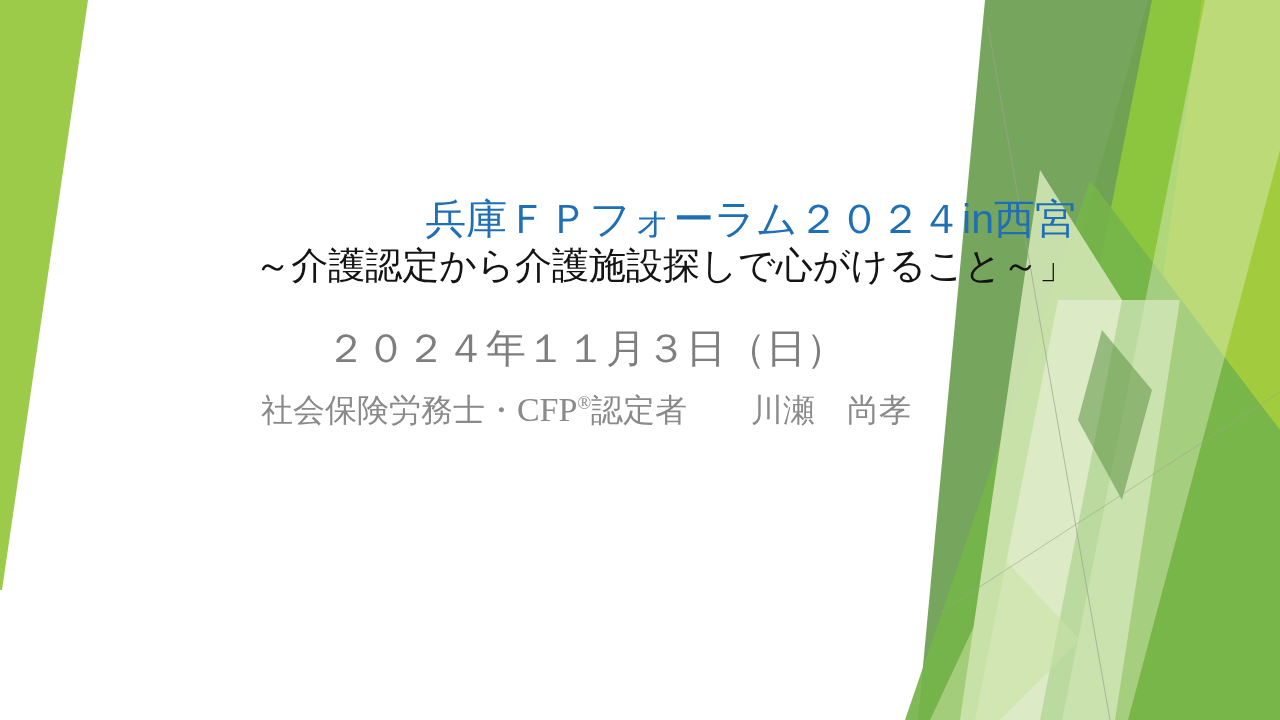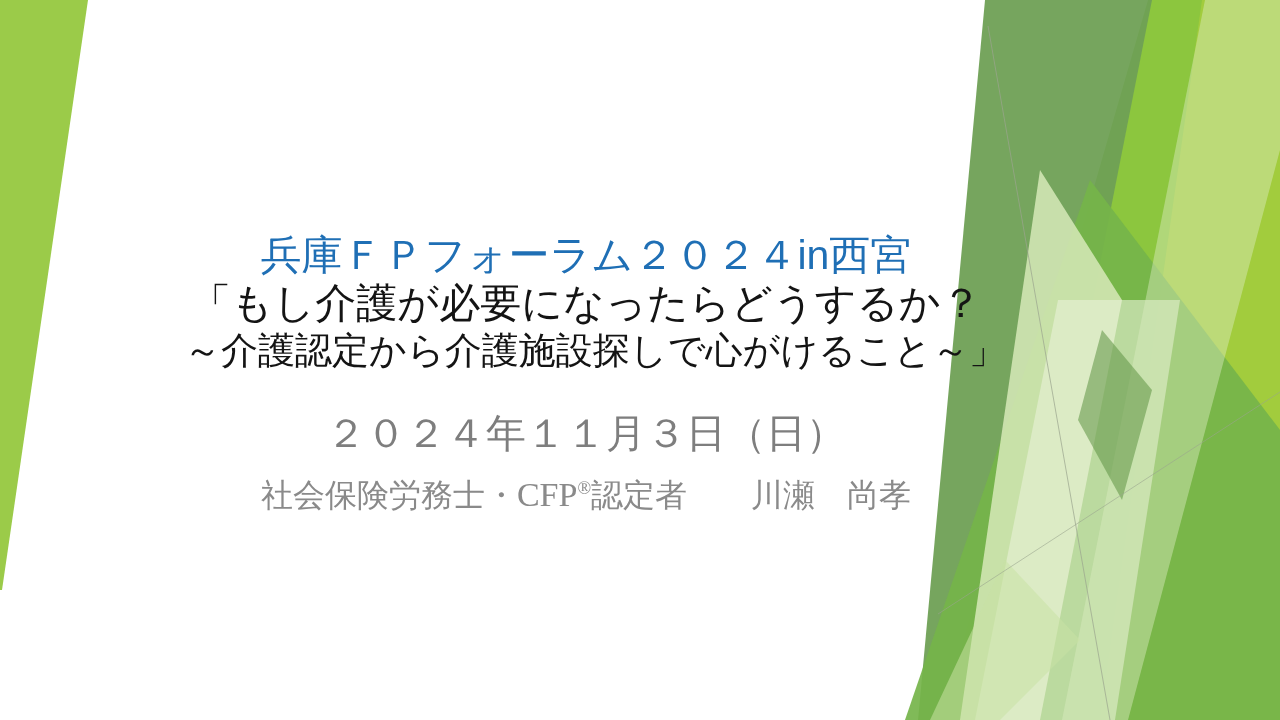--- a/index.html
+++ b/index.html
@@ -23,22 +23,21 @@
     pointer-events: none;
   }
   #text-block {
     position: absolute;
     left: 96px;
     top: 196px;
     width: 980px;
     text-align: center;
   }
   .title-wrap {
-    text-align: center;
-    margin-top: 36px;
+    text-align: right;
   }
   .line-main {
     font-size: 41px;
     line-height: 1.14;
     color: #1F6FB5;
     letter-spacing: 0px;
     white-space: nowrap;
     font-weight: 400;
   }
   .line-sub1 {
@@ -116,21 +115,20 @@
 
       <line x1="988" y1="26" x2="1110" y2="720" stroke="#9AA48E" stroke-width="0.9" stroke-opacity="0.8"></line>
       <line x1="938" y1="614" x2="1280" y2="392" stroke="#9AA48E" stroke-width="0.9" stroke-opacity="0.65"></line>
     </g>
   </svg>
 
   <div id="text-block">
 
     <div class="title-wrap">
       <div class="line-main">兵庫ＦＰフォーラム２０２４in西宮</div>
-      <div class="line-sub1">「もし介護が必要になったらどうするか？</div>
       <div class="line-sub2">～介護認定から介護施設探しで心がけること～」</div>
     </div>
 
     <div class="meta-block">
       <div class="line-date">２０２４年１１月３日（日）</div>
       <div class="line-author">
         <span>社会保険労務士・</span><span class="cfp">CFP</span><sup>®</sup><span>認定者</span><span>　　</span><span>川瀬　尚孝</span>
       </div>
     </div>
 

